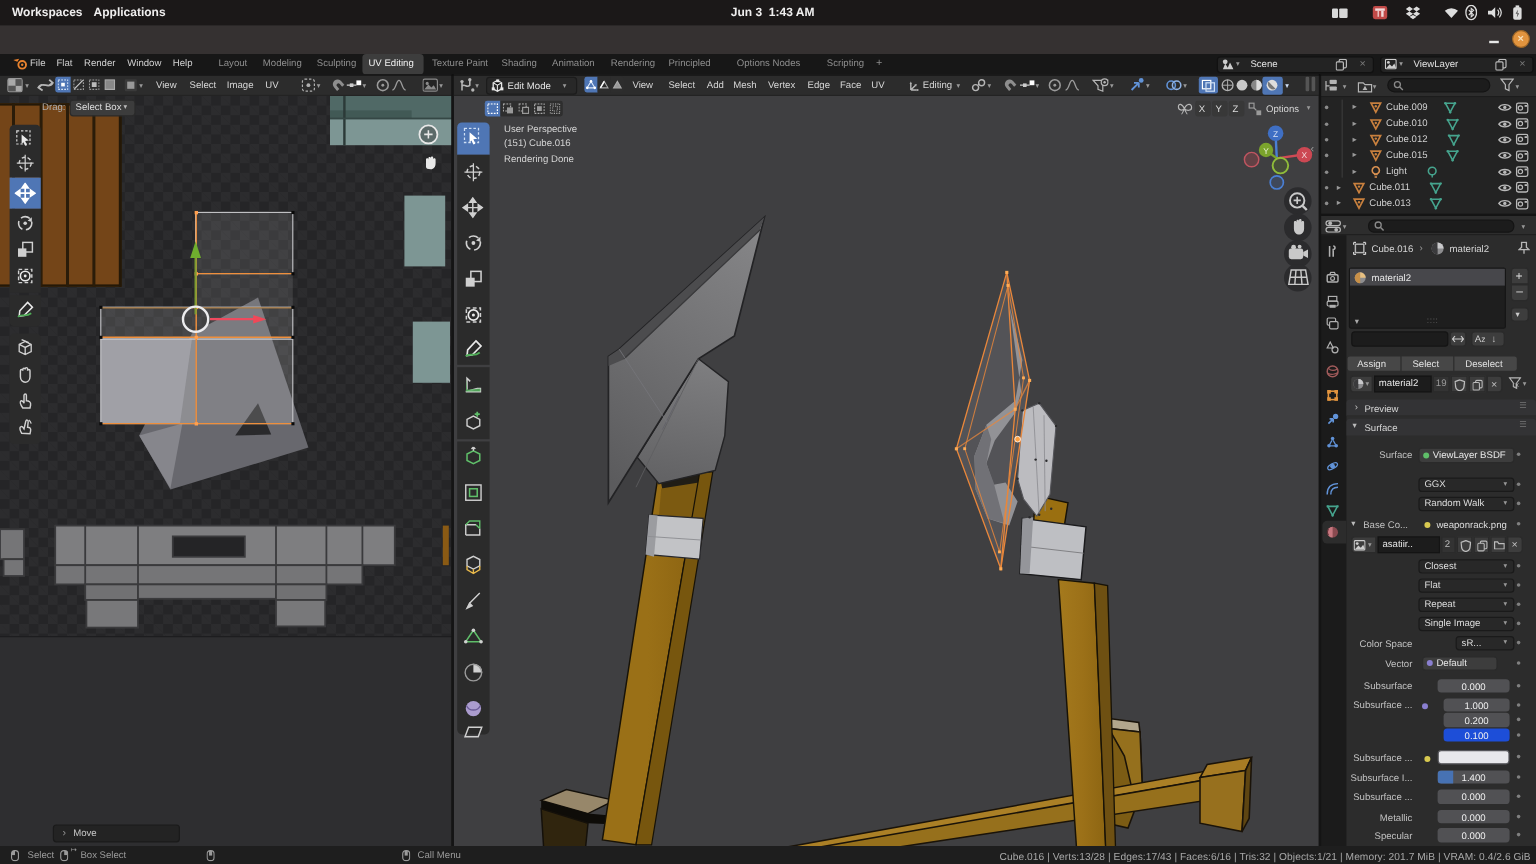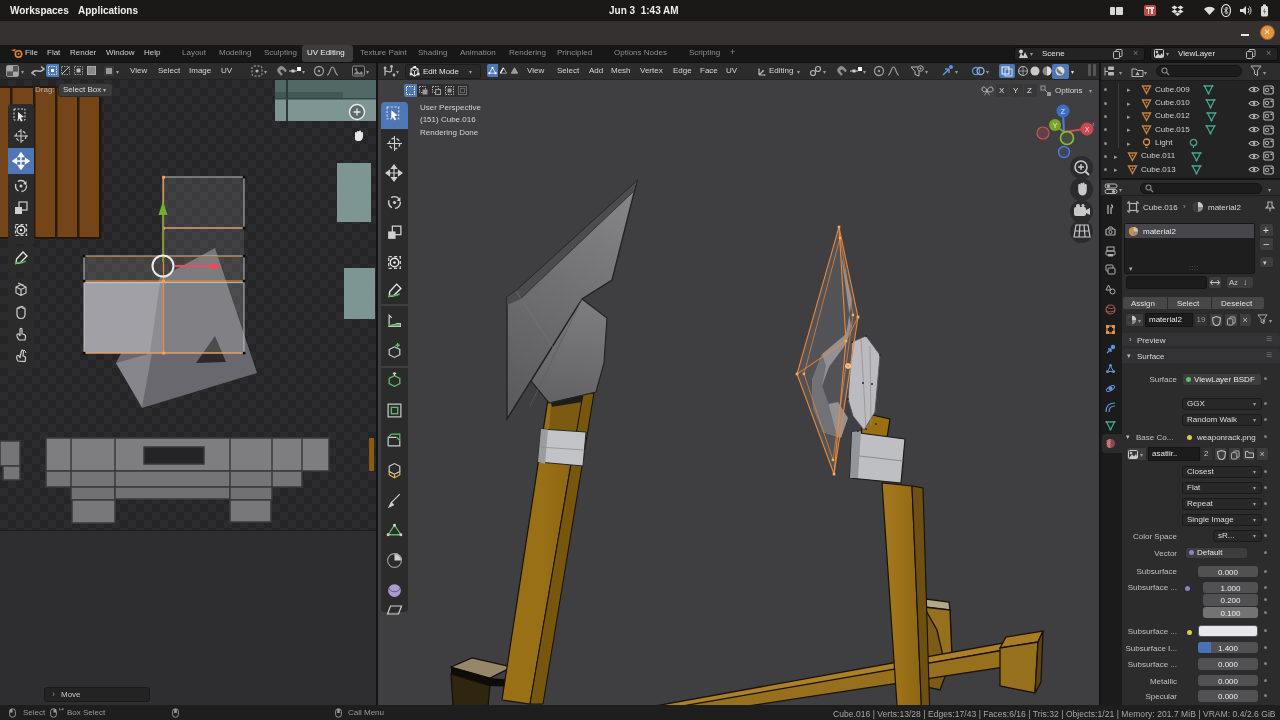--- a/index.html
+++ b/index.html
@@ -1118,21 +1118,21 @@
 <div class="txt" style="left:1100px;top:584px;width:77px;text-align:right;color:#c0c0c0">Subsurface ...</div>
 <div class="abs" style="left:1185px;top:586px;width:5px;height:5px;border-radius:50%;background:#8a7fd0"></div>
 <div class="abs" style="left:1203px;top:581.5px;width:55px;height:11.5px;background:#515154;border-radius:3px;overflow:hidden">
         <div style="position:absolute;left:0;top:2px;width:55px;text-align:center;color:#f0f0f0;font-size:8px">1.000</div>
       </div>
 <div class="abs" style="left:1263.5px;top:586px;width:3px;height:3px;border-radius:50%;background:#808080"></div>
 <div class="abs" style="left:1203px;top:594px;width:55px;height:11.5px;background:#515154;border-radius:3px;overflow:hidden">
         <div style="position:absolute;left:0;top:2px;width:55px;text-align:center;color:#f0f0f0;font-size:8px">0.200</div>
       </div>
 <div class="abs" style="left:1263.5px;top:598px;width:3px;height:3px;border-radius:50%;background:#808080"></div>
-<div class="abs" style="left:1203px;top:606.5px;width:55px;height:11.5px;background:#737373;border-radius:3px;overflow:hidden">
+<div class="abs" style="left:1203px;top:606.5px;width:55px;height:11.5px;background:#1d4ed8;border-radius:3px;overflow:hidden">
         <div style="position:absolute;left:0;top:2px;width:55px;text-align:center;color:#f0f0f0;font-size:8px">0.100</div>
       </div>
 <div class="abs" style="left:1263.5px;top:611px;width:3px;height:3px;border-radius:50%;background:#808080"></div>
 <div class="txt" style="left:1100px;top:628px;width:77px;text-align:right;color:#c0c0c0">Subsurface ...</div>
 <div class="abs" style="left:1187px;top:629.5px;width:5px;height:5px;border-radius:50%;background:#d8c950"></div>
 <div class="abs" style="left:1198px;top:624.5px;width:60px;height:12px;background:#e8e8ec;border-radius:3px;border:1px solid #55555a"></div>
 <div class="abs" style="left:1263.5px;top:629px;width:3px;height:3px;border-radius:50%;background:#808080"></div>
 <div class="txt" style="left:1100px;top:645px;width:77px;text-align:right;color:#c0c0c0">Subsurface I...</div>
 <div class="abs" style="left:1198px;top:641.5px;width:60px;height:11.5px;background:#515154;border-radius:3px;overflow:hidden">
         <div style="position:absolute;left:0;top:0;width:13px;height:12px;background:#4772b3"></div>

